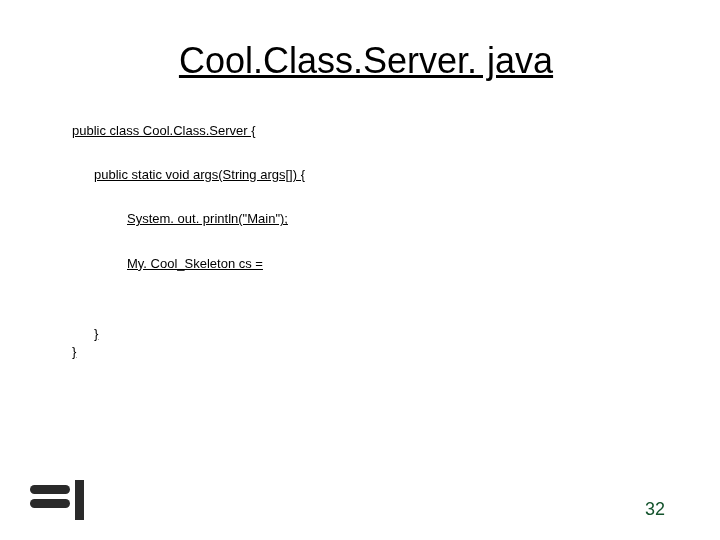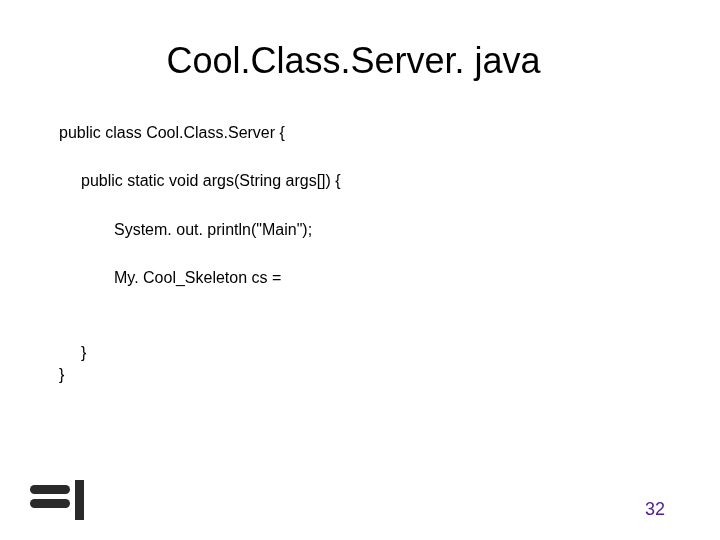--- a/index.html
+++ b/index.html
@@ -11,36 +11,36 @@
       width: 720px;
       height: 540px;
       background: #ffffff;
       font-family: Arial, Helvetica, sans-serif;
       position: relative;
       overflow: hidden;
     }
     .slide {
       width: 100%;
       height: 100%;
-      padding: 30px 60px 0 47px;
+      padding: 30px 60px 0 72px;
       position: relative;
+      text-decoration: underline;
     }
     .title {
       font-size: 36px;
       font-weight: 400;
       color: #000;
       text-align: center;
       margin-bottom: 40px;
       margin-top: 10px;
     }
     .code-block {
-      font-size: 16px;
+      font-size: 13px;
       color: #000;
       line-height: 1.4;
-      margin-left: 12px;
     }
     .l0 { margin-left: 0px; }
     .l1 { margin-left: 22px; }
     .l2 { margin-left: 55px; }
     .l3 { margin-left: 130px; }
     .gap { height: 26px; }
     .footer {
       position: absolute;
       bottom: 20px;
       left: 0;
@@ -58,21 +58,21 @@
       color: #666699;
       font-size: 11px;
       text-align: center;
       position: absolute;
       left: 50%;
       transform: translateX(-50%);
       bottom: 0;
       line-height: 1.3;
     }
     .page-num {
-      color: #4c1d95;
+      color: #14532d;
       font-size: 18px;
     }
   </style>
 </head>
 <body>
 
 <div class="slide">
   <h1 class="title">Cool.Class.Server. java</h1>
 
   <div class="code-block">

